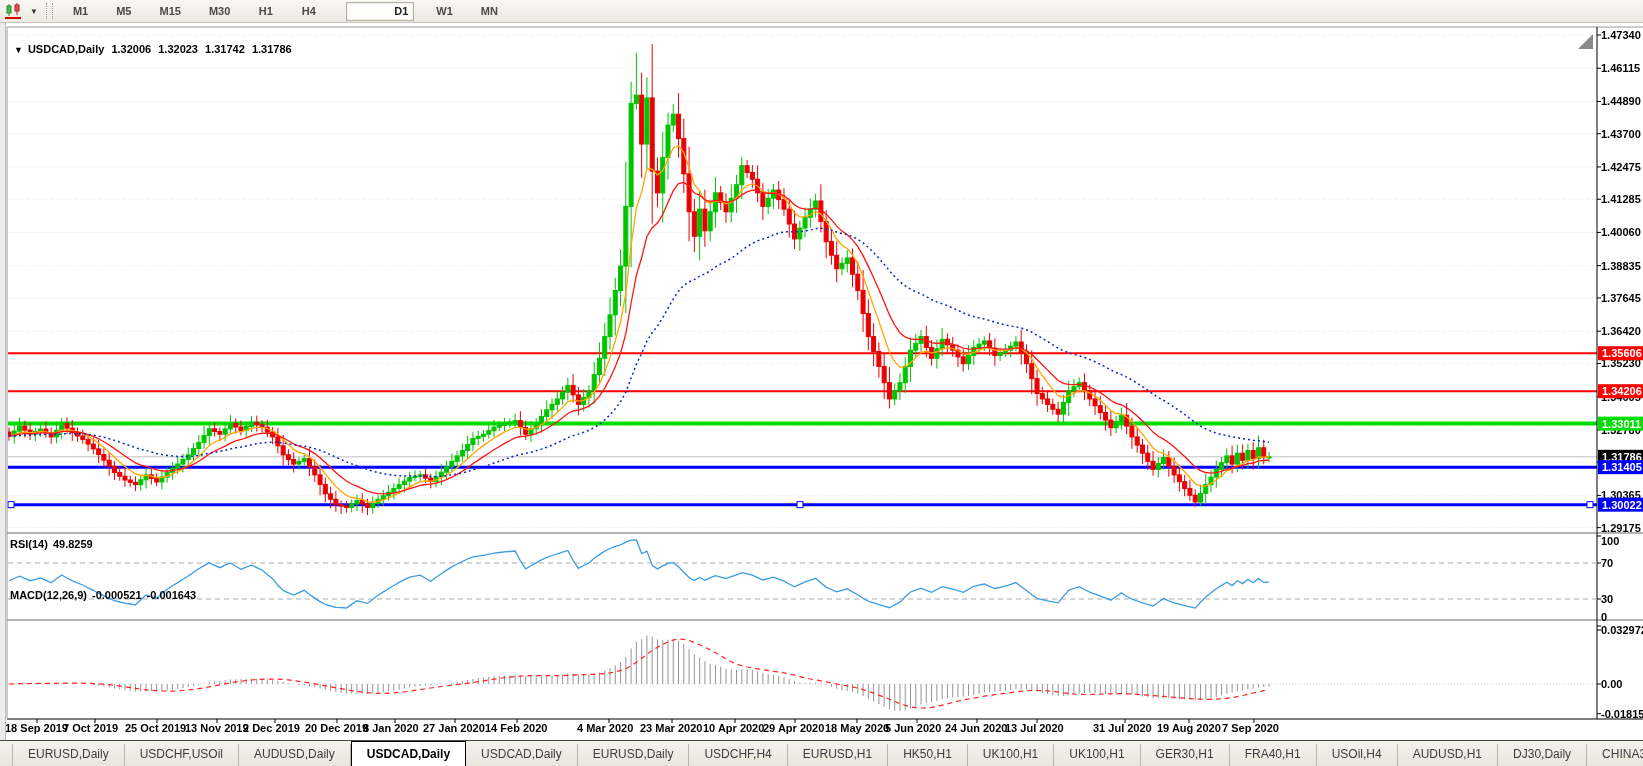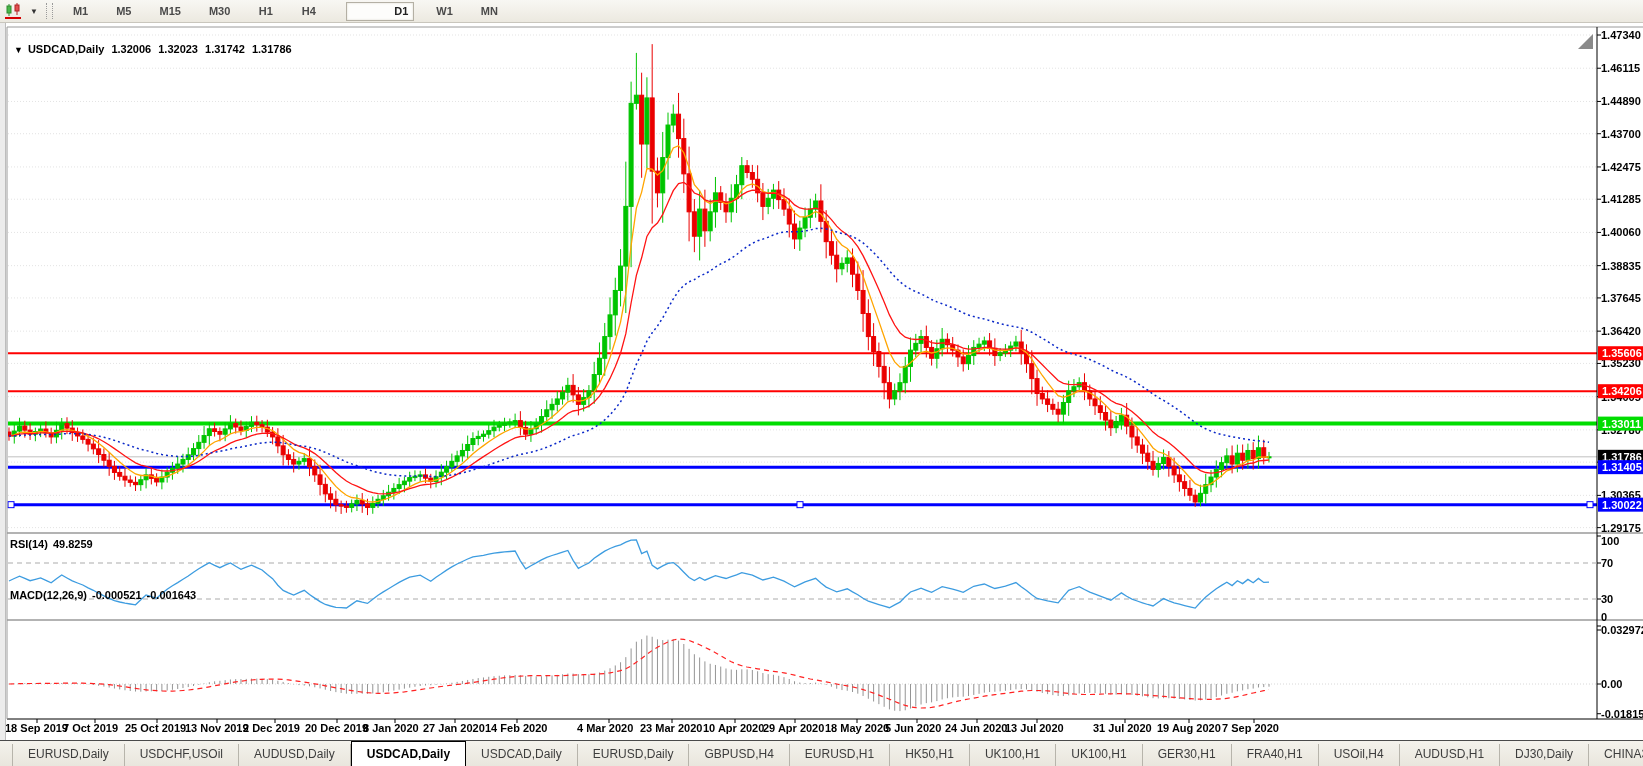--- a/index.html
+++ b/index.html
@@ -988,21 +988,21 @@
 </div>
 
 <div class="tabbar">
   <div id="tabs" style="display:flex;align-items:flex-end;height:100%;">
       <div class="tab">EURUSD,Daily</div>
       <div class="tab">USDCHF,USOil</div>
       <div class="tab">AUDUSD,Daily</div>
       <div class="tab active">USDCAD,Daily</div>
       <div class="tab">USDCAD,Daily</div>
       <div class="tab">EURUSD,Daily</div>
-      <div class="tab">GBPUSD,H4</div>
+      <div class="tab">USDCHF,H4</div>
       <div class="tab">EURUSD,H1</div>
       <div class="tab">HK50,H1</div>
       <div class="tab">UK100,H1</div>
       <div class="tab">UK100,H1</div>
       <div class="tab">GER30,H1</div>
       <div class="tab">FRA40,H1</div>
       <div class="tab">USOil,H4</div>
       <div class="tab">AUDUSD,H1</div>
       <div class="tab">DJ30,Daily</div>
       <div class="tab">CHINA300,H1</div>

